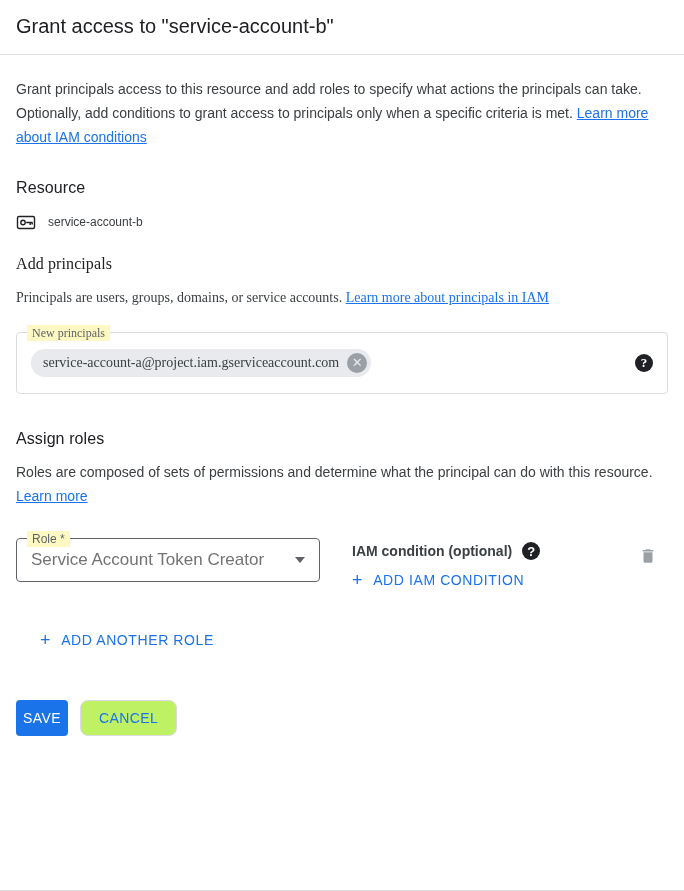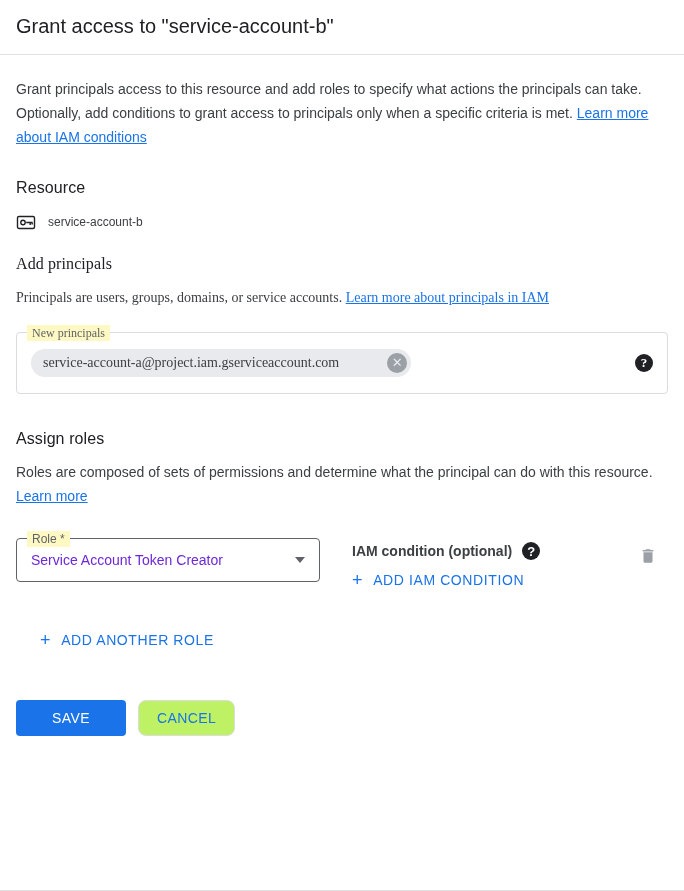--- a/index.html
+++ b/index.html
@@ -110,21 +110,20 @@
   .chip {
     display: inline-flex;
     align-items: center;
     background: #e8eaed;
     border-radius: 14px;
     height: 28px;
     padding: 0 4px 0 12px;
     font-size: 14px;
     color: #3c4043;
     max-width: 560px;
-    gap: 40px;
   }
   .chip-label {
     white-space: nowrap;
     overflow: hidden;
     text-overflow: ellipsis;
   }
   .chip-remove {
     width: 20px;
     height: 20px;
     border-radius: 50%;
@@ -185,22 +184,22 @@
     border: 1px solid #5f6368;
     border-radius: 4px;
     height: 44px;
     box-sizing: border-box;
     display: flex;
     align-items: center;
     padding: 0 14px;
     cursor: pointer;
   }
   .select-value {
-    font-size: 14px;
-    color: #6d28d9;
+    font-size: 17px;
+    color: #737373;
     flex: 1;
     white-space: nowrap;
     overflow: hidden;
     text-overflow: ellipsis;
   }
   .caret {
     width: 0;
     height: 0;
     border-left: 5px solid transparent;
     border-right: 5px solid transparent;
@@ -271,21 +270,21 @@
     display: flex;
     align-items: center;
     gap: 12px;
   }
   .btn-primary {
     background: #1a73e8;
     color: #fff;
     border: none;
     border-radius: 4px;
     height: 36px;
-    padding: 0 36px;
+    padding: 0 7px;
     font-size: 14px;
     font-weight: 500;
     letter-spacing: .4px;
     cursor: pointer;
     font-family: "Liberation Sans", sans-serif;
   }
   .btn-outline {
     background: #bef264;
     color: #1a73e8;
     border: 1px solid #dadce0;

